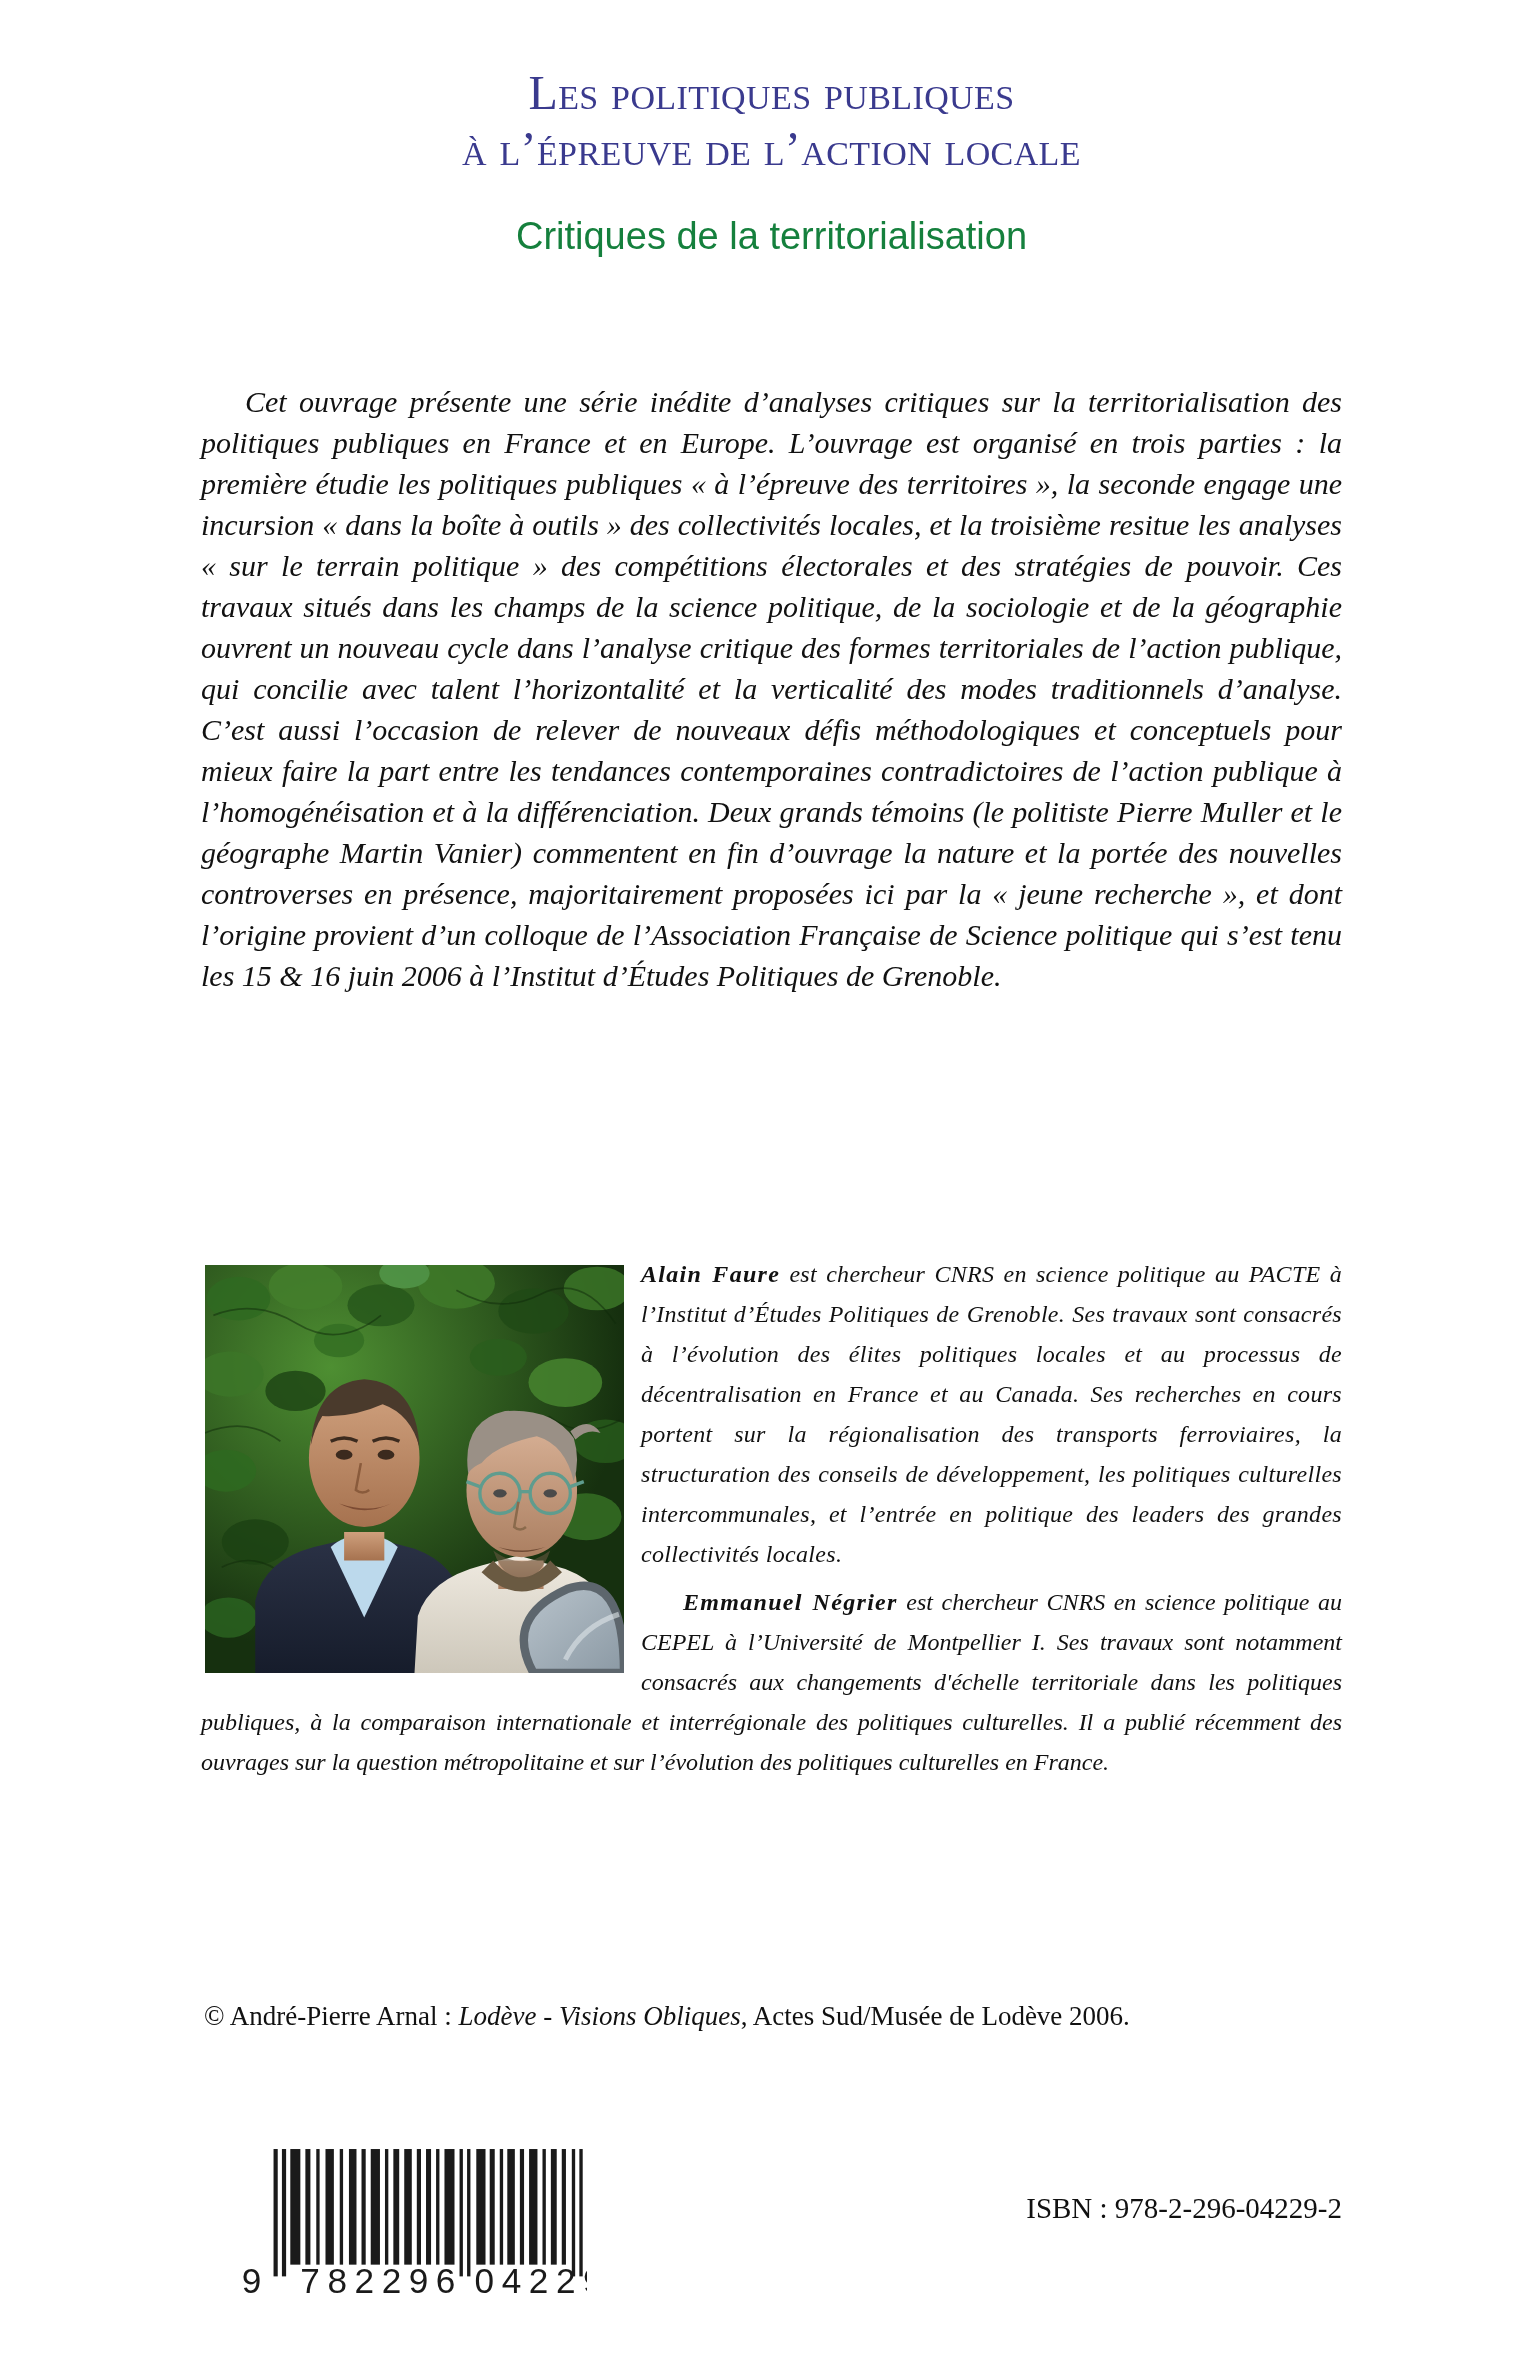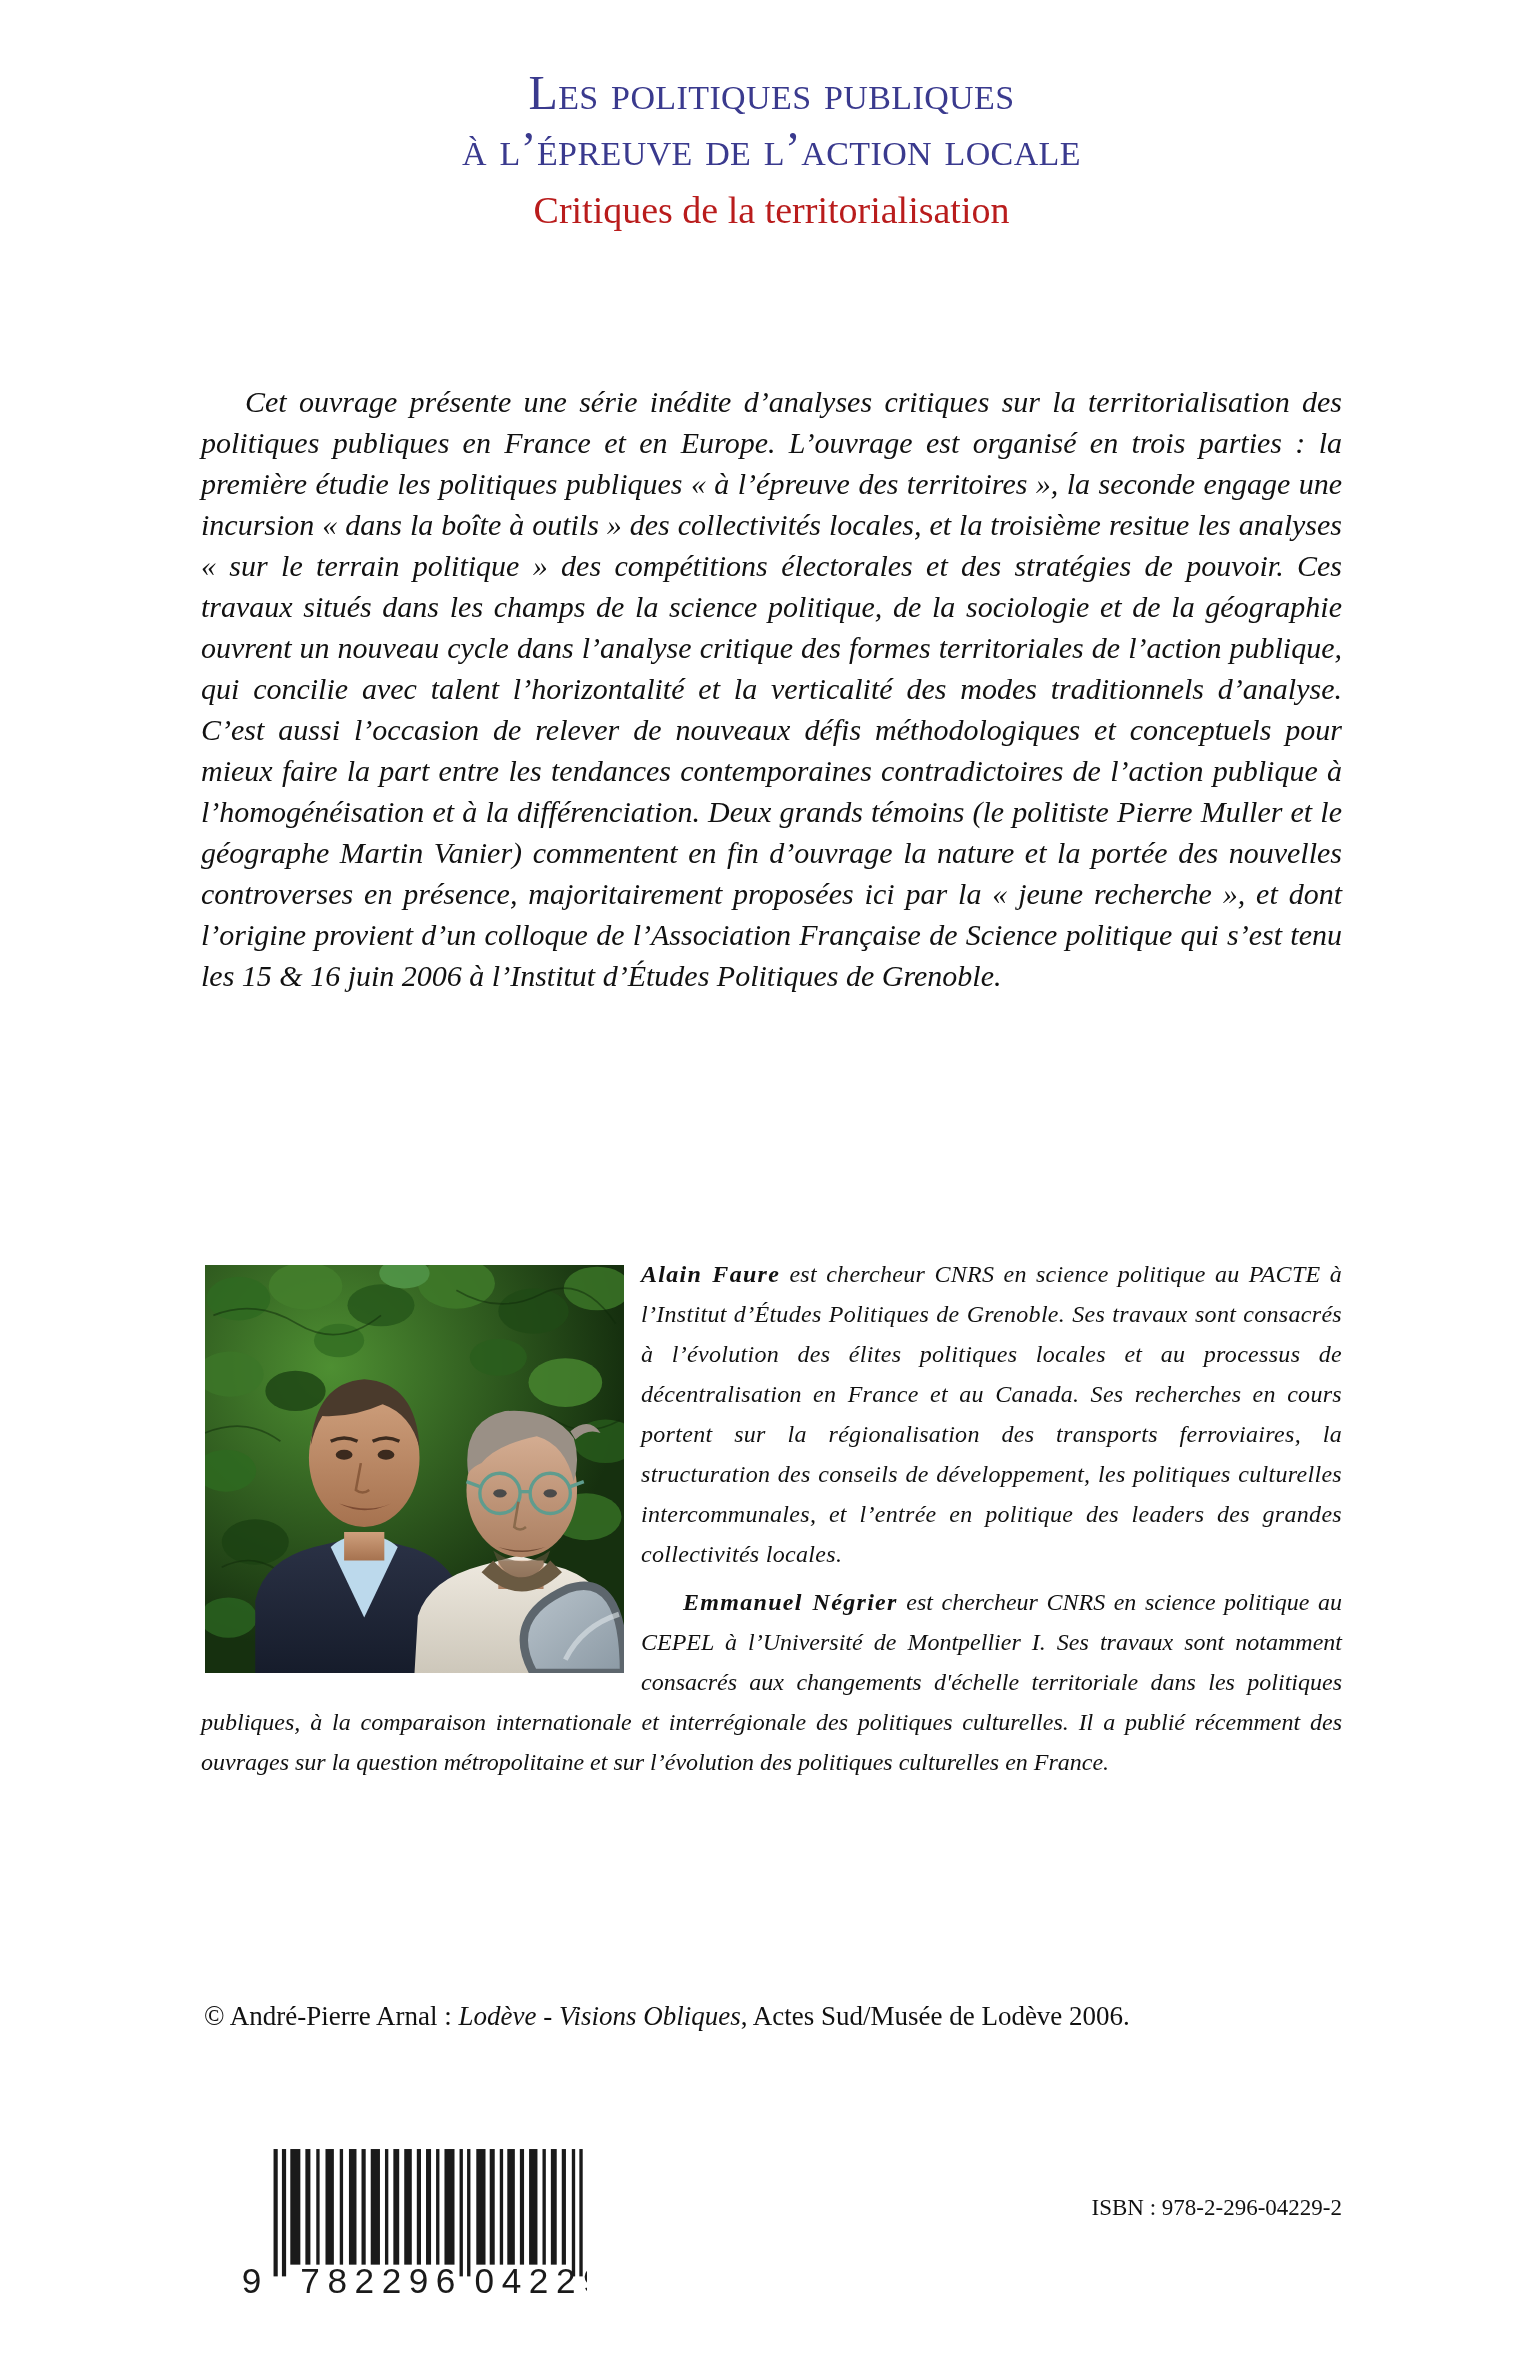--- a/index.html
+++ b/index.html
@@ -33,25 +33,25 @@
   .title-line {
     color: #3a3a8e;
     font-family: "Liberation Serif", "DejaVu Serif", serif;
     font-variant: small-caps;
     font-size: 48px;
     line-height: 1.17;
     letter-spacing: 0.4px;
     white-space: nowrap;
   }
   .subtitle {
-    color: #b91c1c;
-    font-family: Liberation Serif, serif;
+    color: #15803d;
+    font-family: Liberation Sans, sans-serif;
     font-size: 38px;
     line-height: 1.2;
-    margin-top: 11px;
+    margin-top: 37px;
     white-space: nowrap;
   }
 
   
   .blurb {
     position: absolute;
     left: 201px;
     top: 381px;
     width: 1141px;
     font-size: 30px;
@@ -130,21 +130,21 @@
   }
   .barcode-area svg { display: block; }
 
   
   .isbn-block {
     position: absolute;
     left: 839px;
     top: 2185px;
     width: 503px;
     text-align: right;
-    font-size: 23px;
+    font-size: 29px;
     line-height: 46px;
   }
 </style>
 </head>
 <body>
 
 <div class="page">
 
   <div class="title-block">
     <div class="title-line">Les politiques publiques</div>

